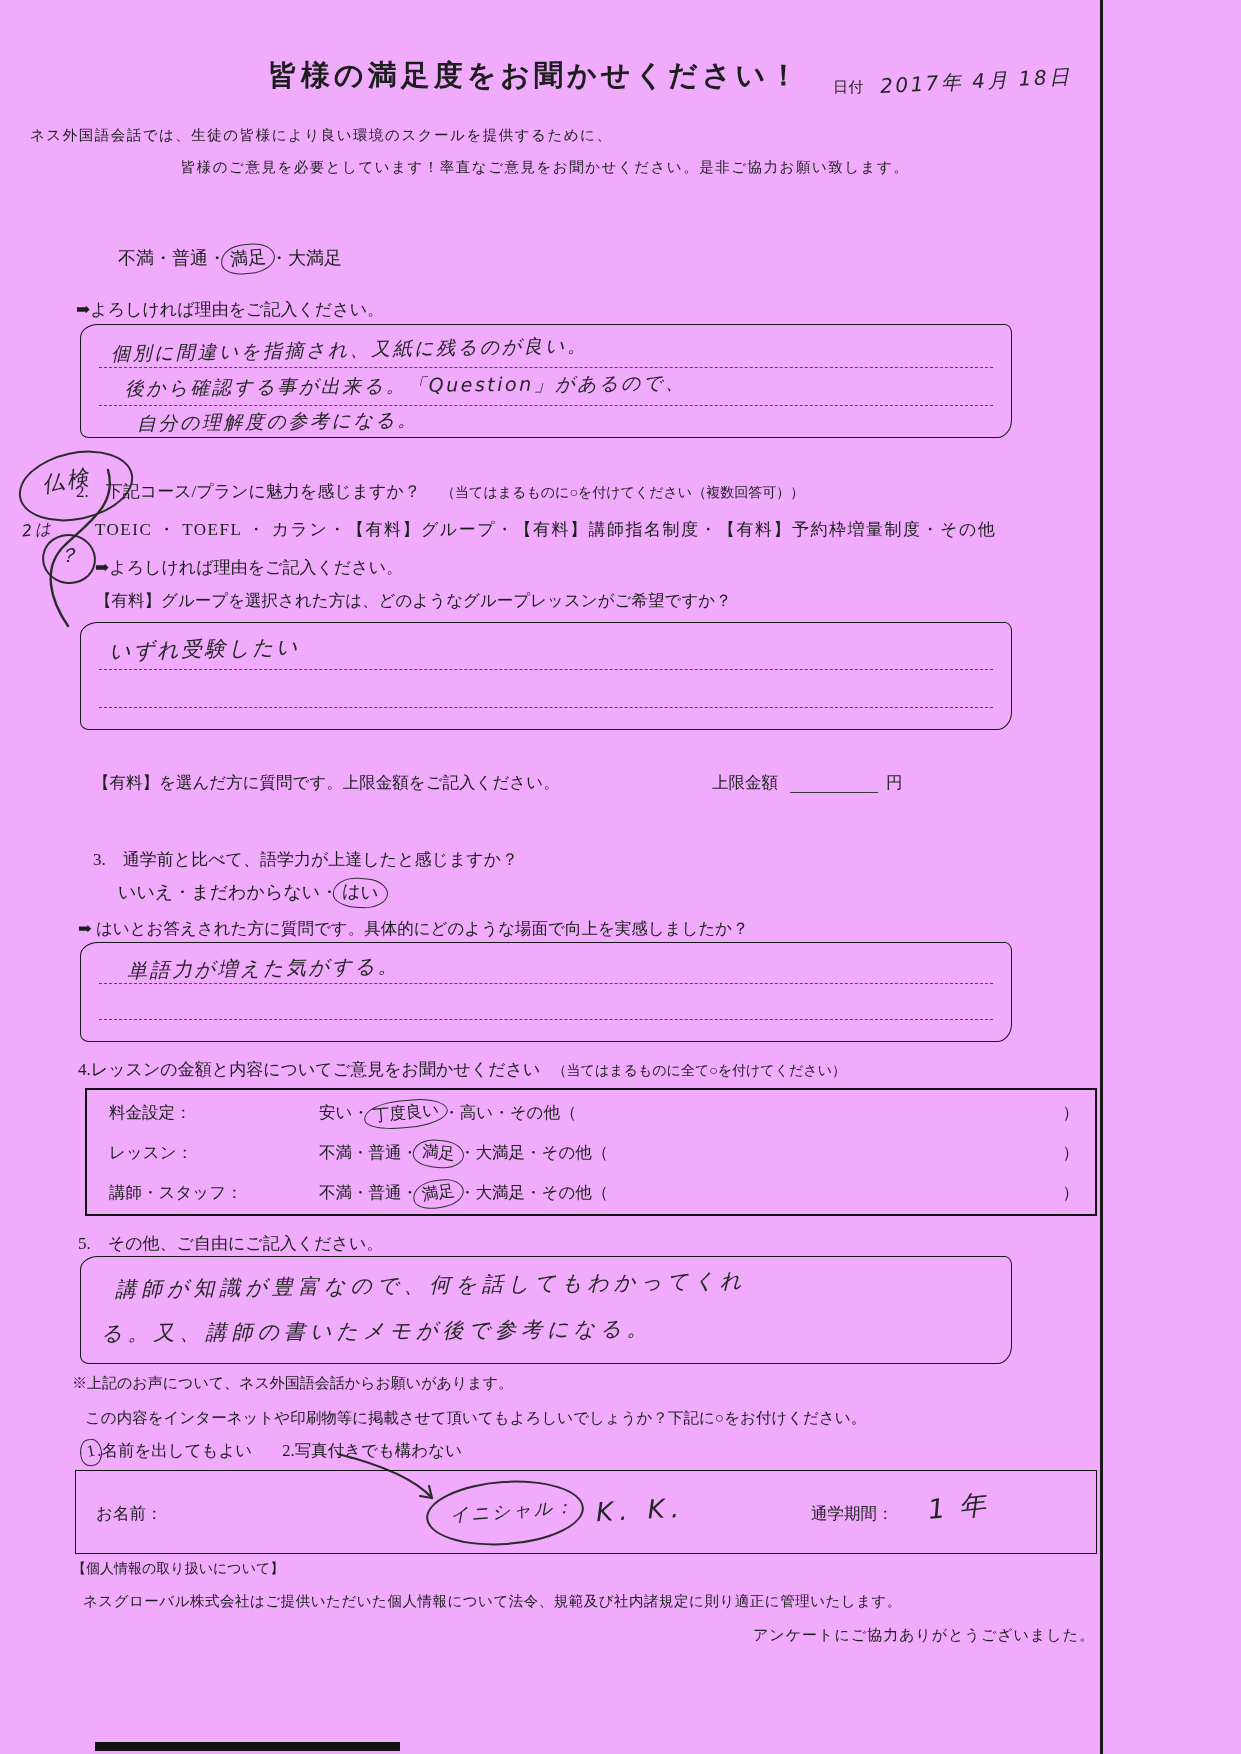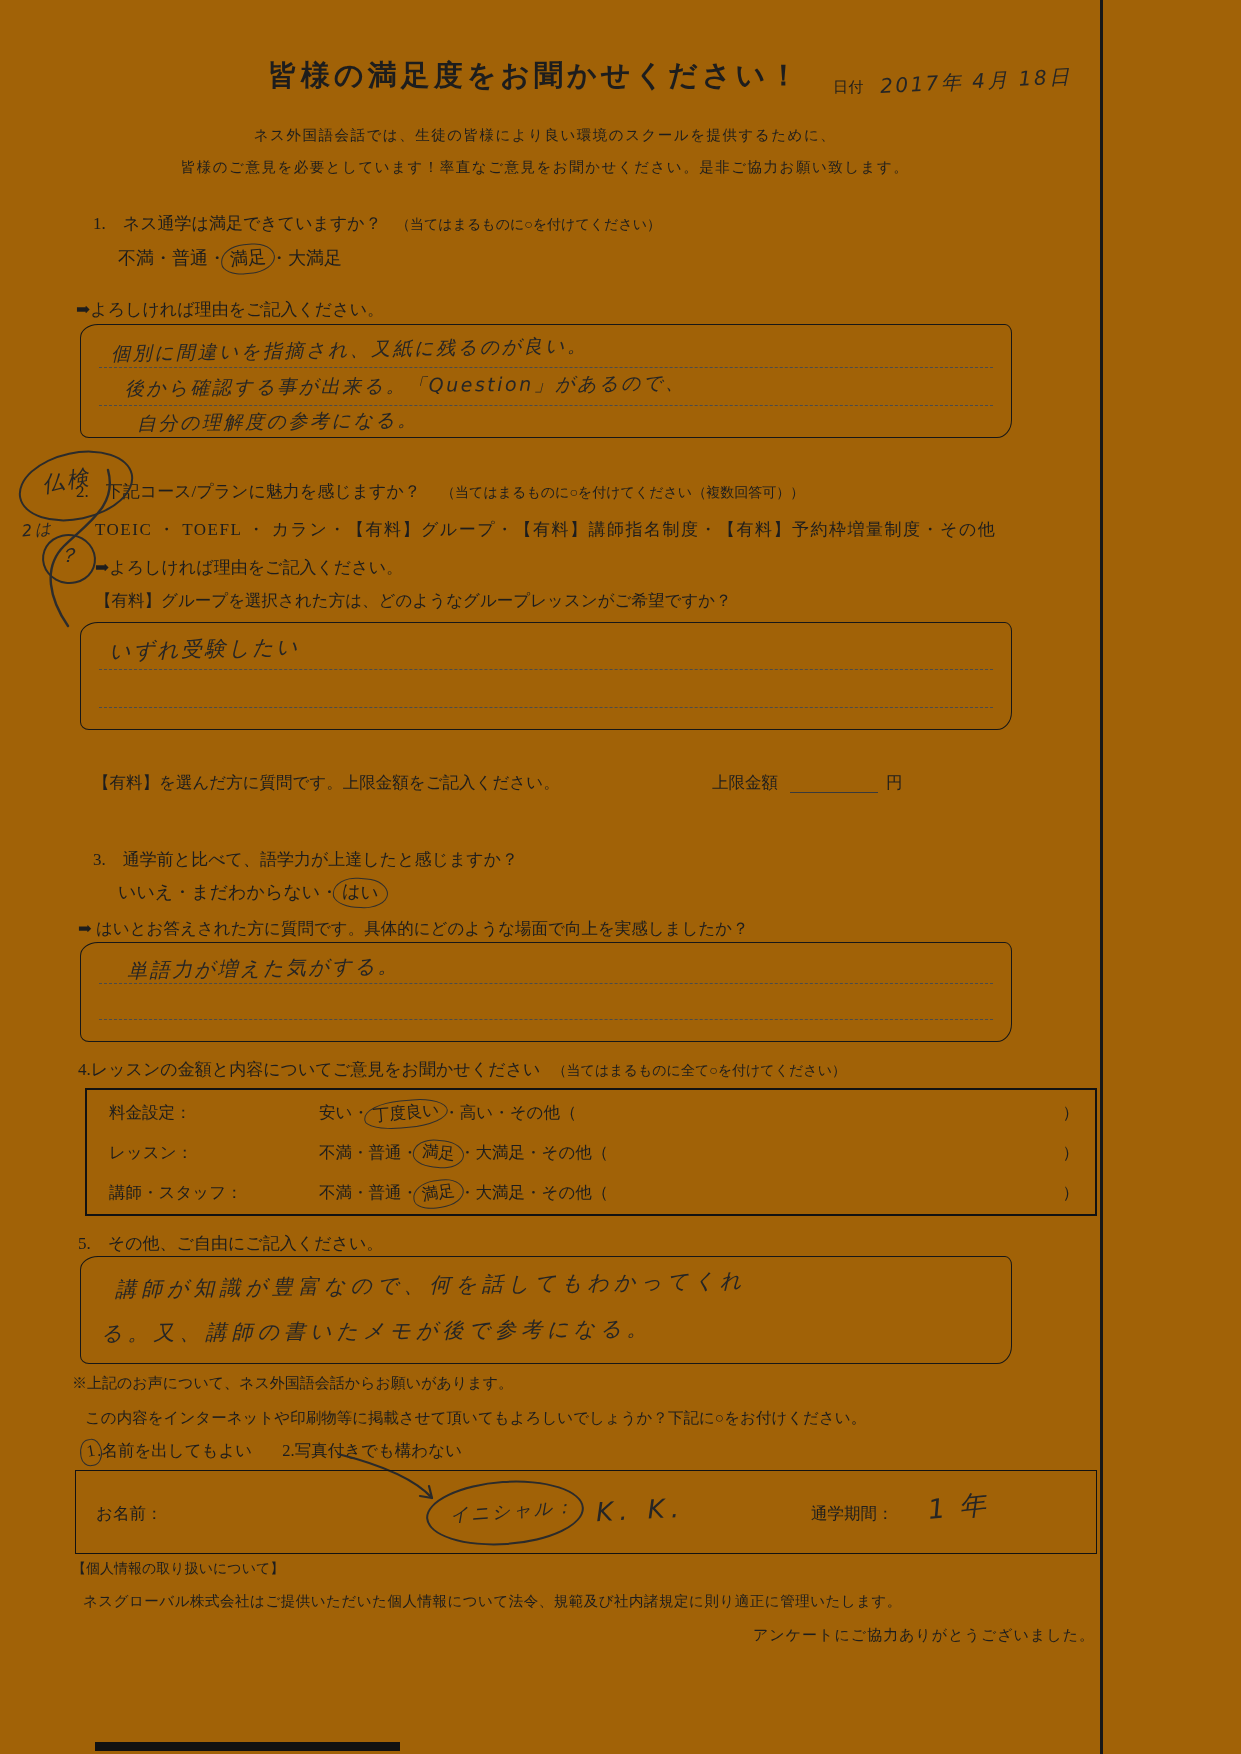--- a/index.html
+++ b/index.html
@@ -1,18 +1,18 @@
 <!DOCTYPE html>
 <html><head>
 <meta charset="utf-8">
 <style>
   html,body { margin:0; padding:0; background:#e8e8e6; }
   .page {
     position:relative; width:1241px; height:1754px; margin:0 auto;
-    background:#a16207; overflow:hidden;
+    background:#f0abfc; overflow:hidden;
     font-family:"Liberation Serif","DejaVu Serif",serif;
     color:#1d1d1d;
   }
   .abs { position:absolute; white-space:nowrap; }
   .printed { letter-spacing:0.5px; }
   .hint { font-size:14px; letter-spacing:0; }
   .hand {
     font-family:"DejaVu Sans",sans-serif; font-style:italic;
     color:#252525; letter-spacing:2.5px; white-space:nowrap;
   }
@@ -35,27 +35,23 @@
 <body>
 
 <div class="page">
 
   <div class="abs" style="left:1100px; top:0; width:3px; height:1754px; background:#181818;"></div>
   <div class="abs" style="left:95px; top:1742px; width:305px; height:9px; background:#111;"></div>
 
   <div class="abs" style="left:268px; top:56px; font-size:29px; font-weight:bold; letter-spacing:4px;">皆様の満足度をお聞かせください！</div>
   <div class="abs printed" style="left:833px; top:78px; font-size:15px;">日付</div>
   <div class="abs hand" style="left:880px; top:68px; font-size:20px; transform:rotate(-3deg);">2017年 4月 18日</div>
-  <div class="abs printed" style="left:30px; top:126px; width:1030px; text-align:center; font-size:14.5px; letter-spacing:1.5px;">ネス外国語会話では、生徒の皆様により良い環境のスクールを提供するために、</div>
+  <div class="abs printed" style="left:30px; top:126px; width:1030px; font-size:14.5px; letter-spacing:1.5px;">ネス外国語会話では、生徒の皆様により良い環境のスクールを提供するために、</div>
   <div class="abs printed" style="left:30px; top:158px; width:1030px; text-align:center; font-size:14.5px; letter-spacing:1.5px;">皆様のご意見を必要としています！率直なご意見をお聞かせください。是非ご協力お願い致します。</div>
 
-  <div class="abs" style="left:93px; top:212px; font-size:17px;">
-    <span>1.　ネス通学は満足できていますか？</span>
-    <span class="hint" style="margin-left:10px;">（当てはまるものに○を付けてください）</span>
-  </div>
   <div class="abs" style="left:118px; top:246px; font-size:18px;">
     <span>不満・普通・</span><span class="circle"><span>満足</span></span><span>・大満足</span>
   </div>
   <div class="abs" style="left:76px; top:298px; font-size:17px;">➡よろしければ理由をご記入ください。</div>
   <div class="ansbox" style="left:80px; top:324px; width:930px; height:112px;">
     <div class="dash" style="top:42px;"></div>
     <div class="dash" style="top:80px;"></div>
     <div class="abs hand" style="left:30px; top:12px; font-size:19px; transform:rotate(-1deg);">個別に間違いを指摘され、又紙に残るのが良い。</div>
     <div class="abs hand" style="left:44px; top:48px; font-size:19px; transform:rotate(-0.6deg);">後から確認する事が出来る。「Question」があるので、</div>
     <div class="abs hand" style="left:56px; top:84px; font-size:19px; transform:rotate(-0.8deg);">自分の理解度の参考になる。</div>

